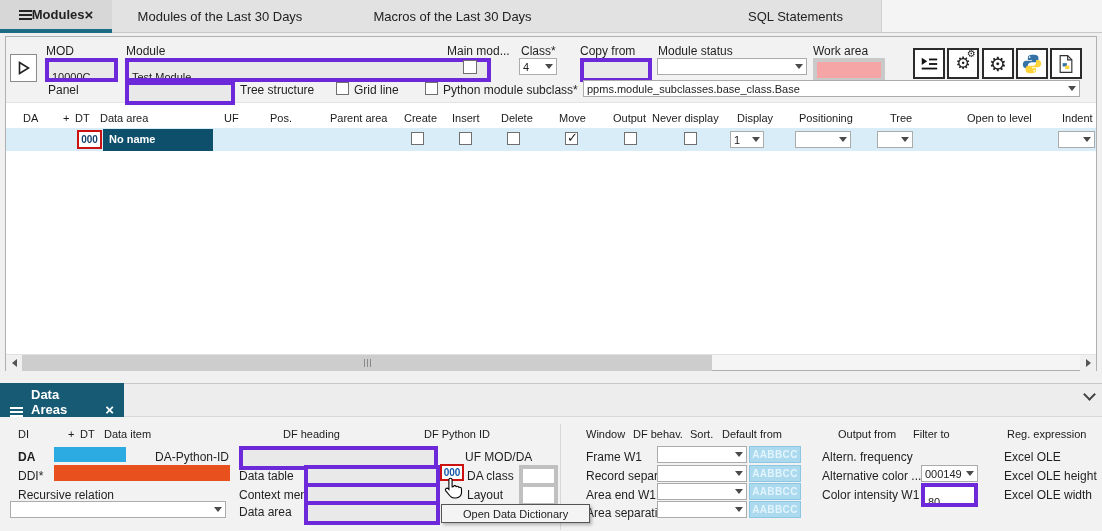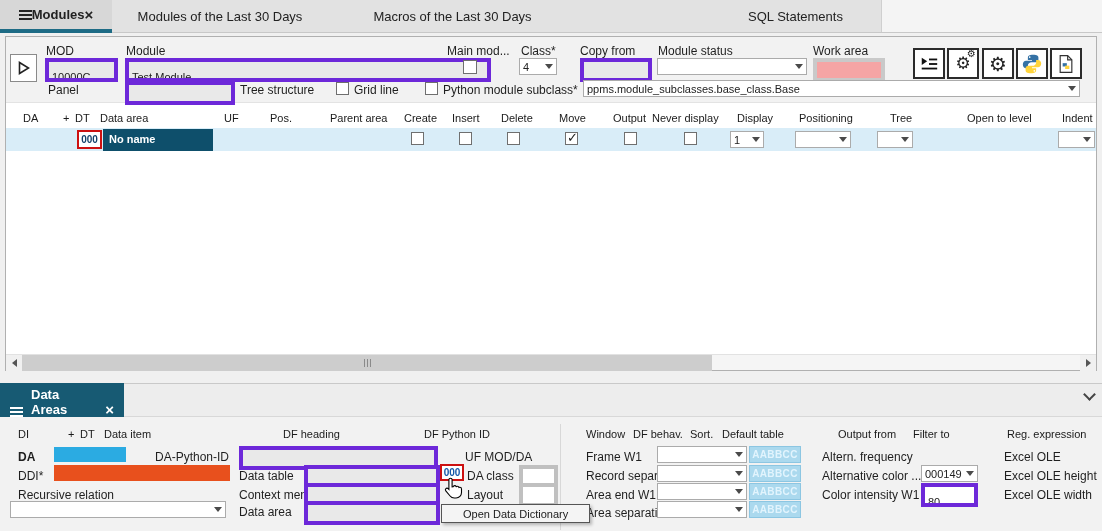--- a/index.html
+++ b/index.html
@@ -226,21 +226,21 @@
 
   <span class="hdr" style="left:18px;top:428px">DI</span>
   <span class="hdr" style="left:68px;top:428px">+</span>
   <span class="hdr" style="left:80px;top:428px">DT</span>
   <span class="hdr" style="left:104px;top:428px">Data item</span>
   <span class="hdr" style="left:283px;top:428px">DF heading</span>
   <span class="hdr" style="left:424px;top:428px">DF Python ID</span>
   <span class="hdr" style="left:586px;top:428px">Window</span>
   <span class="hdr" style="left:633px;top:428px">DF behav.</span>
   <span class="hdr" style="left:690px;top:428px">Sort.</span>
-  <span class="hdr" style="left:722px;top:428px">Default table</span>
+  <span class="hdr" style="left:722px;top:428px">Default from</span>
   <span class="hdr" style="left:838px;top:428px">Output from</span>
   <span class="hdr" style="left:913px;top:428px">Filter to</span>
   <span class="hdr" style="left:1007px;top:428px">Reg. expression</span>
 
   <span class="L" style="left:18px;top:450px;font-weight:700">DA</span>
   <div class="abs" style="left:54px;top:447px;width:72px;height:15px;background:var(--cyan,#2BABE2)"></div>
   <span class="L" style="left:155px;top:450px">DA-Python-ID</span>
   <div class="inp" style="left:239px;top:446px;width:199px;height:16px"></div>
   <span class="L" style="left:465px;top:450px">UF MOD/DA</span>
 

